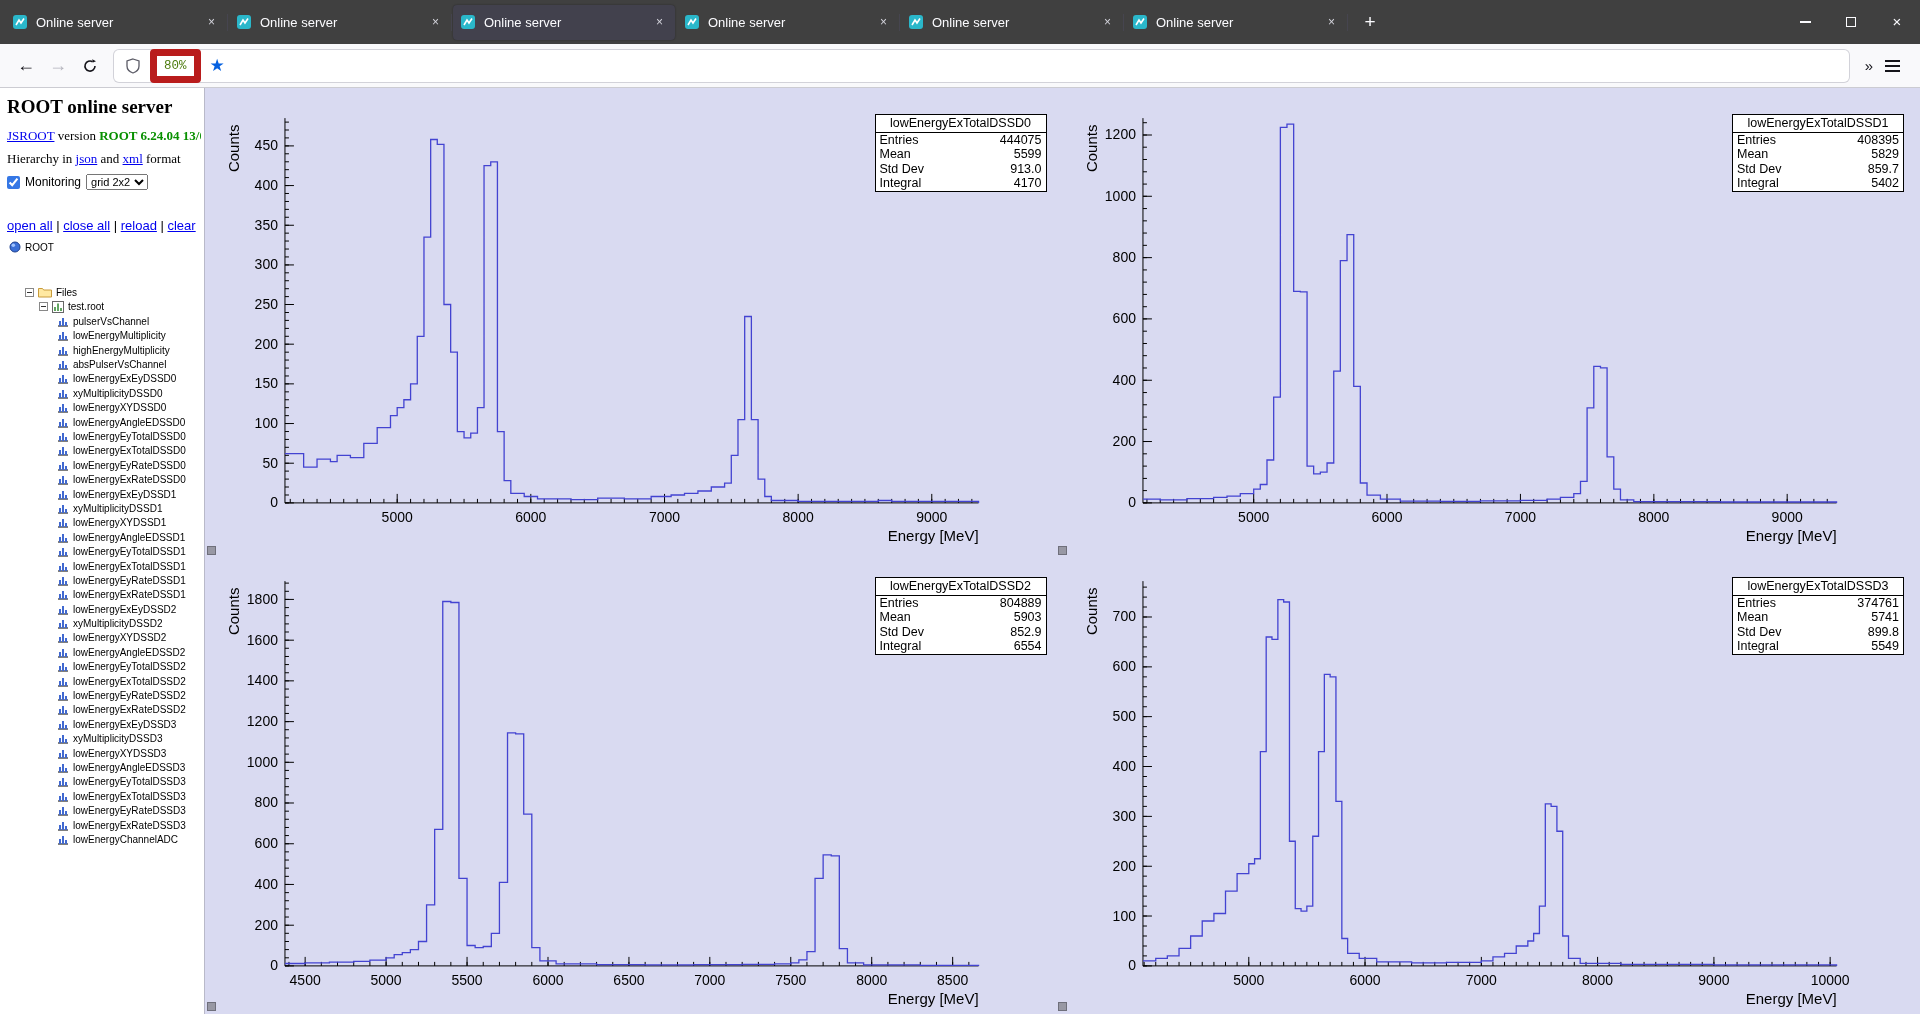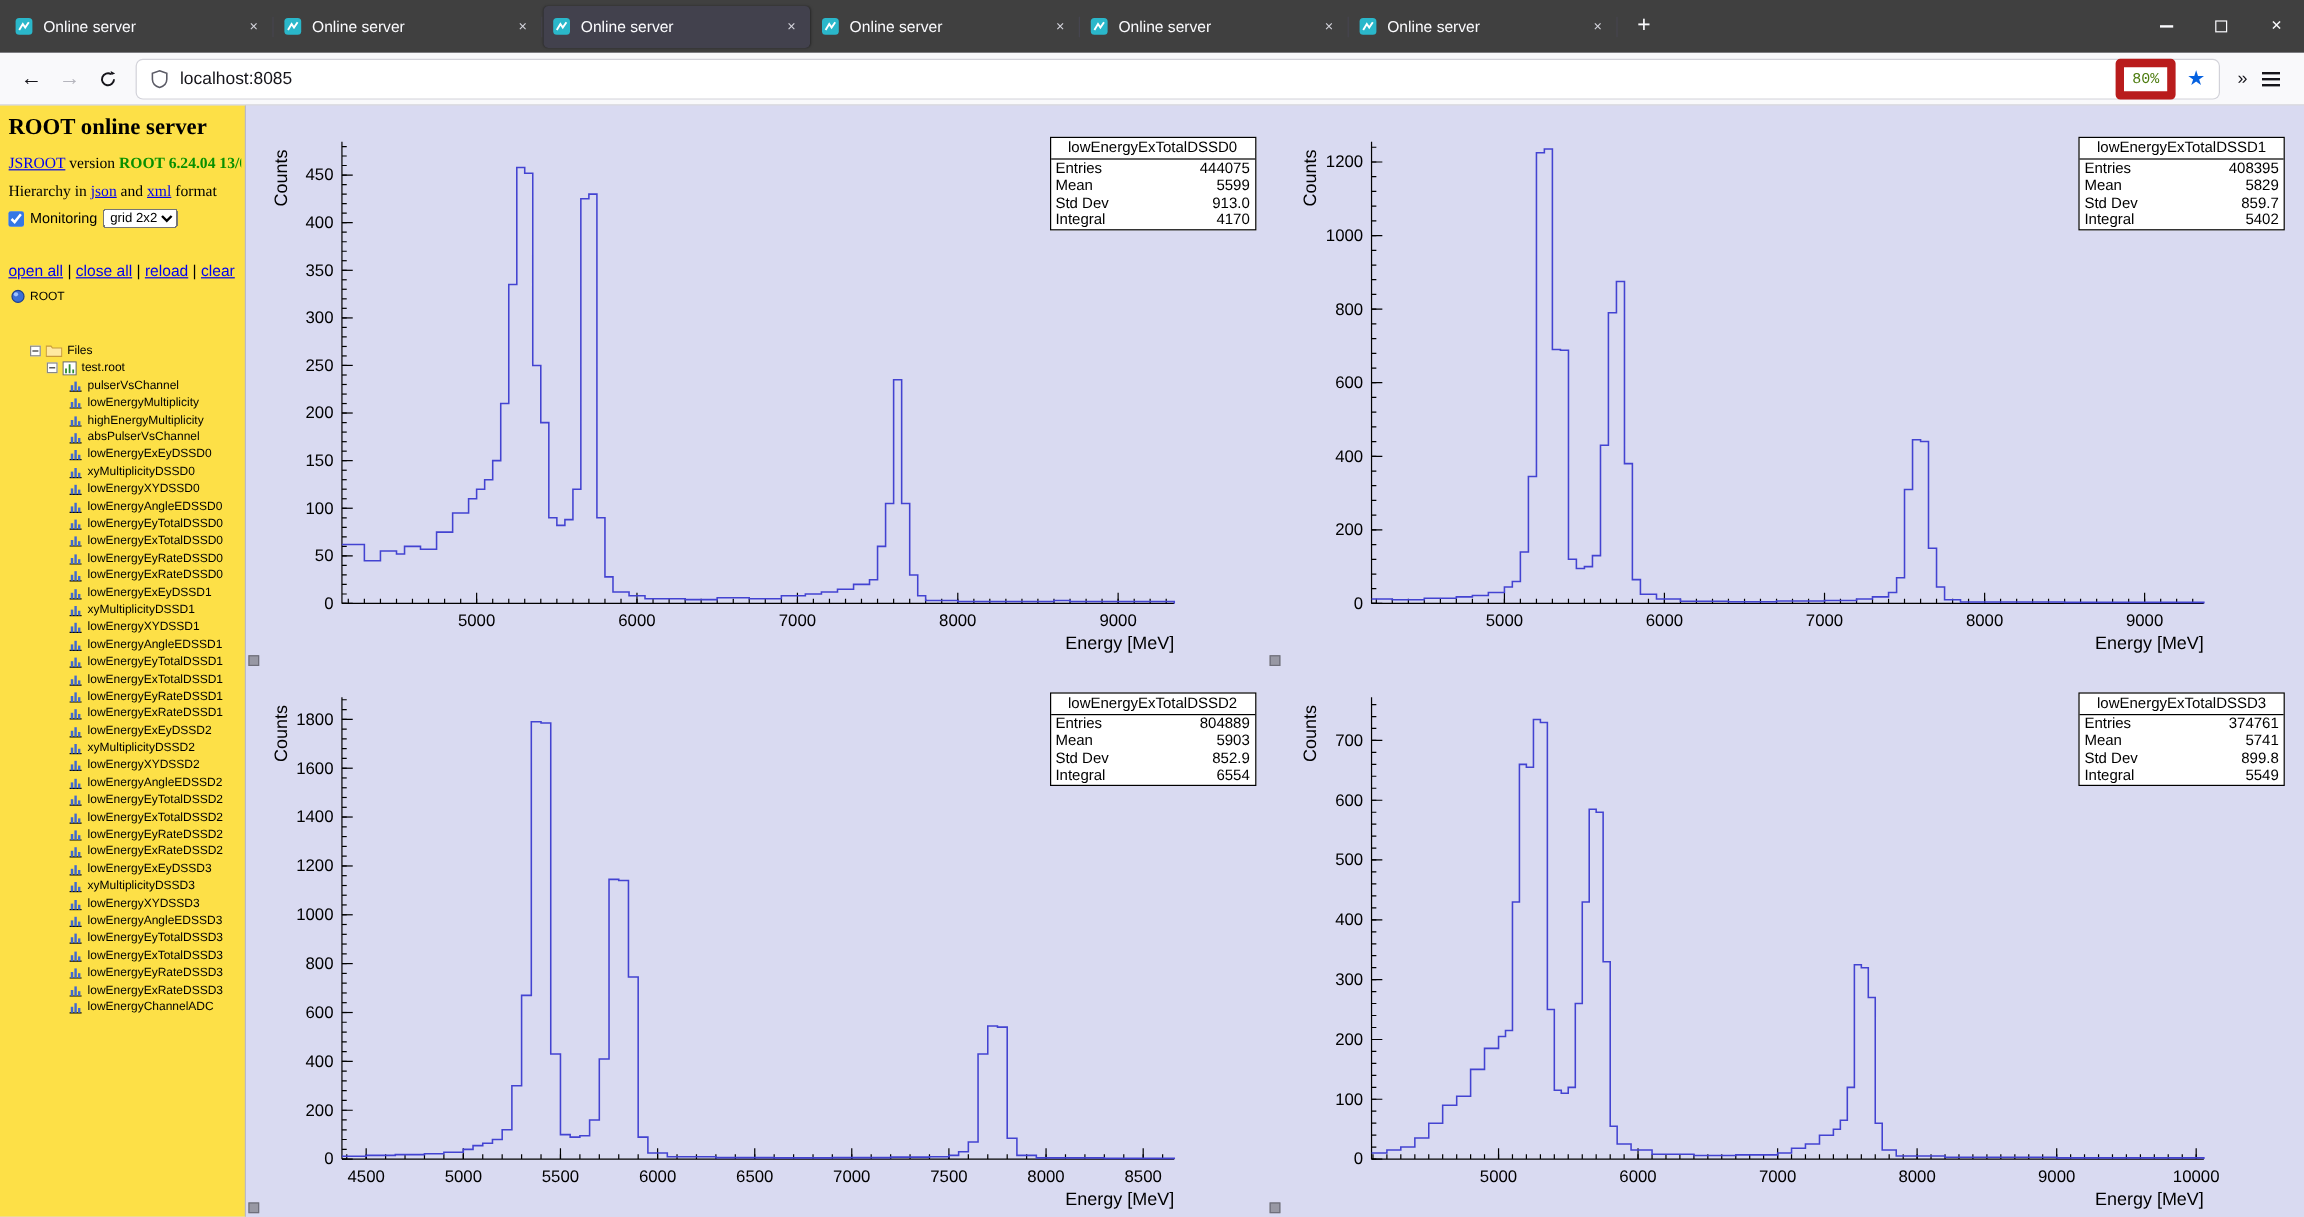--- a/index.html
+++ b/index.html
@@ -34,28 +34,28 @@
   .url-text { flex:1; font-size:14.5px; color:#15141a; }
   .zoom-badge { font-size:12.5px; color:#4d7c0f; padding:3px 7px; border:7px solid #b91c1c; border-radius:4px; margin-right:6px;font-family:Liberation Mono, monospace; }
   .star-icon { color:#0561e0; font-size:17px; margin:0 3px; cursor:pointer; }
   .overflow-icon { font-size:15px; color:#15141a; padding:0 8px; cursor:pointer; }
   .hamburger { width:15px; height:12px; border-top:2px solid #15141a; border-bottom:2px solid #15141a; position:relative; margin:0 10px 0 4px; cursor:pointer; }
   .hamburger::before { content:""; position:absolute; left:0; right:0; top:3px; height:2px; background:#15141a; }
 
   
   .page { display:flex; height:926px; }
 
-  .sidebar { width:205px; background:#fde047; border-right:1px solid #b9b9c9; padding:6px 3px 0 7px; overflow:hidden; }
+  .sidebar { width:205px; background:#ffffff; border-right:1px solid #b9b9c9; padding:6px 3px 0 7px; overflow:hidden; }
   .sb-title { font-family:"Liberation Serif",serif; font-weight:bold; font-size:19px; margin:2px 0 10px; white-space:nowrap; }
   .sb-line { font-family:"Liberation Serif",serif; font-size:13px; margin-bottom:7px; white-space:nowrap; overflow:hidden; }
   a.link { color:#0000ee; text-decoration:underline; cursor:pointer; }
   .green { color:#089000; font-weight:bold; }
   .sb-monitor { display:flex; align-items:center; gap:5px; font-size:12px; margin:7px 0; }
   .sb-monitor input { accent-color:#3577e5; width:13px; height:13px; }
-  .sb-monitor select { font-size:11px;text-align:right; }
+  .sb-monitor select { font-size:11px; }
   .sb-links { font-size:13px; margin-bottom:7px; white-space:nowrap;margin-top:28px; }
 
   .tree { font-size:10px; color:#000; }
   .tree-row { display:flex; align-items:center; height:14.4px; white-space:nowrap; cursor:pointer; }
   .lvl0 { padding-left:2px; } .lvl1 { padding-left:18px;margin-top:31px; } .lvl2 { padding-left:32px; }
   .tree-items .tree-row { padding-left:50px; }
   .tree-row svg { margin-right:4px; flex:0 0 auto; }
   .expander { position:relative; width:9px; height:9px; border:1px solid #888; background:#fff; margin-right:4px; flex:0 0 auto; }
   .expander::after { content:""; position:absolute; left:1px; right:1px; top:3px; height:1px; background:#333; }
 
@@ -170,21 +170,20 @@
         <path d="M13 8 A5 5 0 1 1 10.6 3.8" fill="none" stroke="#15141a" stroke-width="1.6"></path>
         <path d="M10.2 1.2 L10.9 4.6 L14 3.2 Z" fill="#15141a"></path>
       </svg>
   </div>
   <div class="url-bar">
     <span class="shield">
       <svg width="16" height="16" viewBox="0 0 16 16">
           <path d="M8 1 L14 3 V8 C14 11.5 11 14 8 15 C5 14 2 11.5 2 8 V3 Z" fill="none" stroke="#5b5b66" stroke-width="1.3"></path>
         </svg>
     </span>
-    <span class="url-text">localhost:8085</span>
     <span class="zoom-badge">80%</span>
     <span class="star-icon">★</span>
   </div>
   <div class="overflow-icon">»</div>
   <div class="hamburger"></div>
 </div>
 
 <div class="page">
 
   <div class="sidebar">

